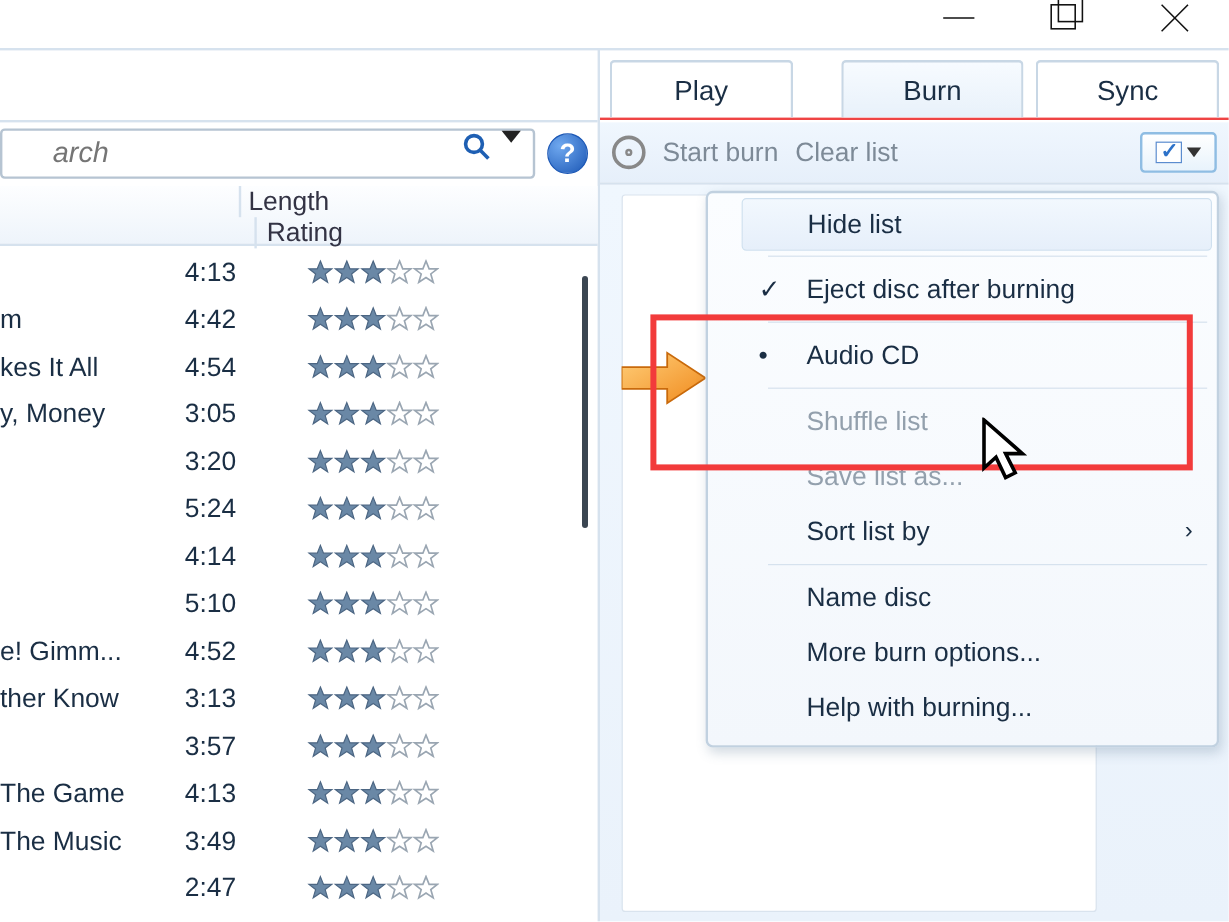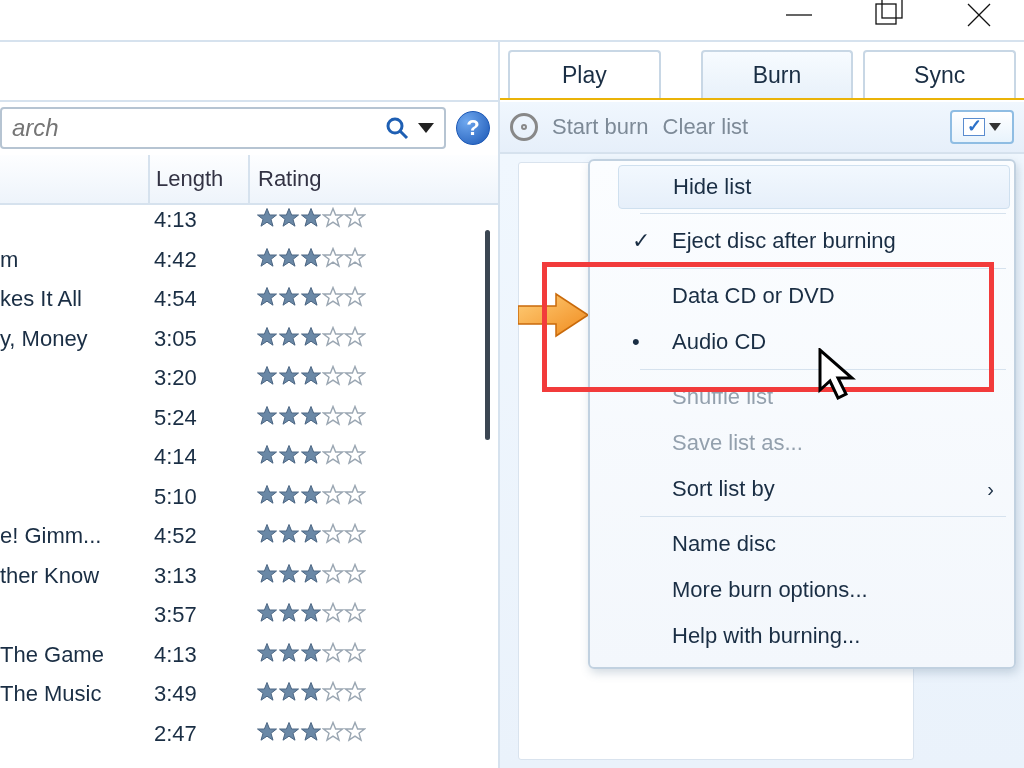--- a/index.html
+++ b/index.html
@@ -10,54 +10,54 @@
   .titlebar-controls { position: absolute; top: -5px; right: 0; display: flex; }
   .titlebar-controls .wbtn { width: 90px; height: 40px; display: flex; justify-content: center; align-items: center; font-size: 20px; color: #222; }
   .wbtn svg { width: 46px; height: 46px; stroke: #111; stroke-width: 1.3; fill: none; }
 
   
   .line-a { position: absolute; left: 0; top: 40px; width: 1024px; height: 2px; background: #d6e2ee; }
   .line-b { position: absolute; left: 0; top: 100px; width: 498px; height: 2px; background: #d6e2ee; }
   .left-sep { position: absolute; left: 498px; top: 40px; width: 2px; height: 728px; background: #d6e2ee; }
 
   
-  .tabs { position: absolute; top: 50px; left: 500px; right: 0; height: 50px; display: flex; gap: 10px; padding: 0 8px; border-bottom: 2px solid #eab308; background: #fff; }
+  .tabs { position: absolute; top: 50px; left: 500px; right: 0; height: 50px; display: flex; gap: 10px; padding: 0 8px; border-bottom: 2px solid #ef4444; background: #fff; }
   .tab { flex: 1; border: 2px solid #c8d7e5; border-bottom: none; display: flex; align-items: center; justify-content: center; font-size: 23px; color: #1a2e44; border-radius: 4px 4px 0 0; cursor: pointer; }
   .tab.active { background: linear-gradient(#f7fbff, #e8f1fa); margin-left: 30px; }
 
   
   .burn-toolbar { position: absolute; top: 102px; left: 500px; right: 0; height: 52px; background: linear-gradient(#f0f7fe, #e6effa); border-bottom: 2px solid #d6e2ee; display: flex; align-items: center; padding: 0 10px; gap: 14px; }
   .burn-toolbar .disc-icon { width: 28px; height: 28px; border-radius: 50%; border: 3px solid #888; position: relative; }
   .burn-toolbar .disc-icon::after { content:""; position:absolute; inset: 8px; border:2px solid #888; border-radius:50%; }
   .burn-toolbar .lbl { font-size: 22px; color: #7d8a97; }
   .burn-toolbar .spacer { flex: 1; }
   .opts-btn { width: 64px; height: 34px; border: 2px solid #8fbde3; border-radius: 4px; background: linear-gradient(#fff,#e8f3fc); display: flex; align-items: center; justify-content: center; gap: 4px; }
   .opts-btn .check { width: 22px; height: 18px; border:1px solid #5a8ccf; background:#fff; position:relative; }
   .opts-btn .check::after { content:"✓"; position:absolute; top:-4px; left:3px; color:#2d72c9; font-size:18px; font-weight:bold; }
   .opts-btn .caret { width:0; height:0; border-left:6px solid transparent; border-right:6px solid transparent; border-top:8px solid #333; }
 
   
   .search-row { position: absolute; top: 103px; left: 0; width: 498px; height: 50px; display:flex; align-items:center; gap:10px; padding-right:8px; }
-  .search-box { flex:1; height: 42px; border:2px solid #b6c4d2; border-radius:4px; display:flex; align-items:center; background:#fff; }
+  .search-box { flex:1; height: 42px; border:2px solid #b6c4d2; border-radius:4px; display:flex; background:#fff;padding-left:32px; }
   .search-box input { border:none; outline:none; flex:1; font-size:24px; font-style:italic; color:#6e7a86; padding-left:10px; background:transparent; }
   .search-box .mag { width:26px; height:26px; margin-right:8px; }
   .search-box .mag svg { stroke:#1e5fb3; stroke-width:3; fill:none; }
   .search-box .caret2 { width:0; height:0; border-left:8px solid transparent; border-right:8px solid transparent; border-top:10px solid #222; margin-right:10px; }
   .help-btn { width:34px; height:34px; border-radius:50%; background:radial-gradient(circle at 30% 30%, #6fa8ef, #1b57b5); color:#fff; font-weight:bold; font-size:22px; display:flex; align-items:center; justify-content:center; border:1px solid #1b57b5; }
 
   
-  .col-headers { position:absolute; top:155px; left:0; width:498px; height:50px; background:linear-gradient(#fdfeff,#eef4fb); border-bottom:2px solid #d6e2ee; display:flex; align-items:center; }
+  .col-headers { position:absolute; top:155px; left:0; width:498px; height:50px; background:linear-gradient(#fdfeff,#eef4fb); border-bottom:2px solid #d6e2ee; display:flex; align-items:center;flex-direction:column; }
   .hdr-title { width:148px; }
   .hdr-length { width:100px; padding-left:6px; border-left:2px solid #d6e2ee; }
   .hdr-rating { flex:1; padding-left:8px; border-left:2px solid #d6e2ee; }
   .col-headers > div { font-size:22px; color:#334; height:100%; display:flex; align-items:center; }
 
   
   .tracks { position:absolute; top:207px; left:0; width:498px; bottom:0; overflow:hidden; }
-  .track-row { display:flex; height:39.5px; }
+  .track-row { display:flex; align-items:center; height:39.5px; }
   .track-row .tt { width:148px; font-size:22px; color:#1a2e44; white-space:nowrap; overflow:hidden; }
   .track-row .tl { width:100px; font-size:22px; color:#1a2e44; padding-left:6px; }
   .track-row .tr { flex:1; padding-left:8px; display:flex; gap:0; }
   .star { width:22px; height:22px; display:inline-block; }
   .star svg { width:22px; height:22px; }
   .star-outline { fill:none; stroke:#9aa6b2; stroke-width:1.4; }
   .star-fill { fill:#6a88a6; stroke:#4c6683; stroke-width:1; }
 
   
   .vscroll { position:absolute; left:480px; top:210px; width:16px; height:350px; }
@@ -468,21 +468,20 @@
   </div>
 
   <div class="menu">
     <div class="menu-item hover">Hide list</div>
     <div class="menu-sep"></div>
     <div class="menu-item">
         <span class="mark">✓</span>
         <span>Eject disc after burning</span>
       </div>
     <div class="menu-sep"></div>
-    <div class="menu-item">Data CD or DVD</div>
     <div class="menu-item">
         <span class="mark">•</span>
         <span>Audio CD</span>
       </div>
     <div class="menu-sep"></div>
     <div class="menu-item disabled">Shuffle list</div>
     <div class="menu-item disabled">Save list as...</div>
     <div class="menu-item">
         <span>Sort list by</span>
         <span class="sub">›</span>

